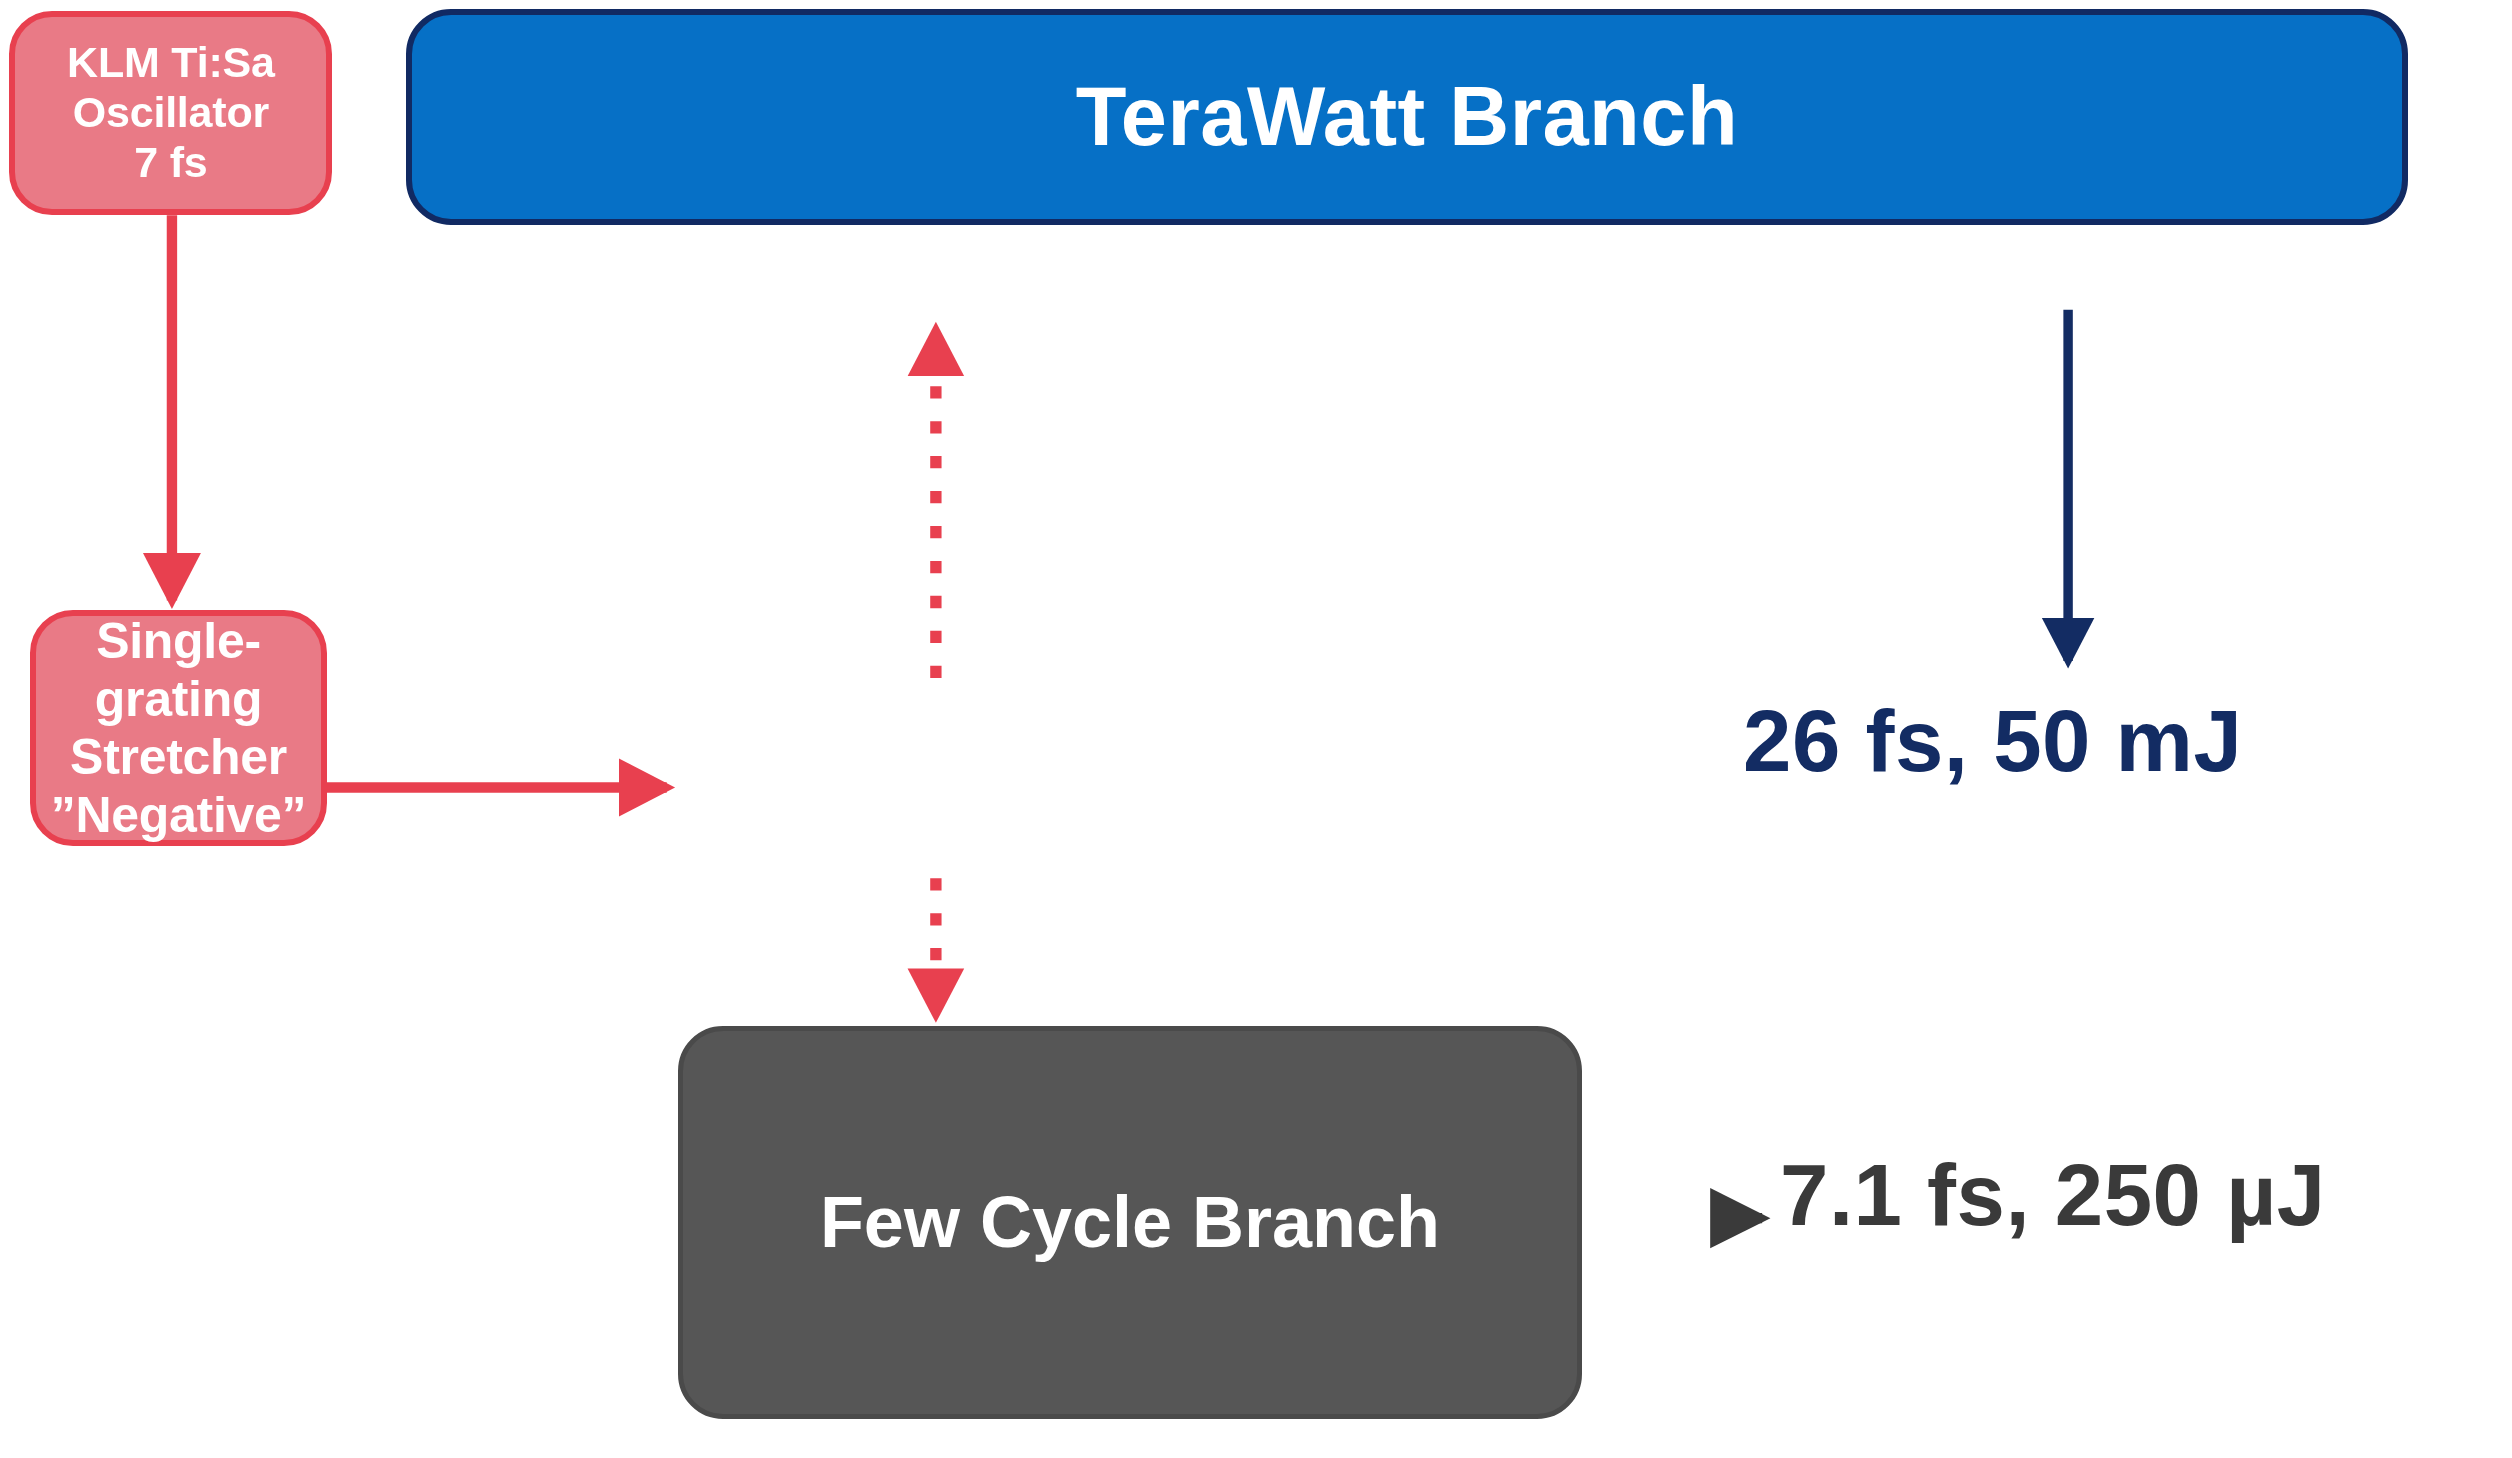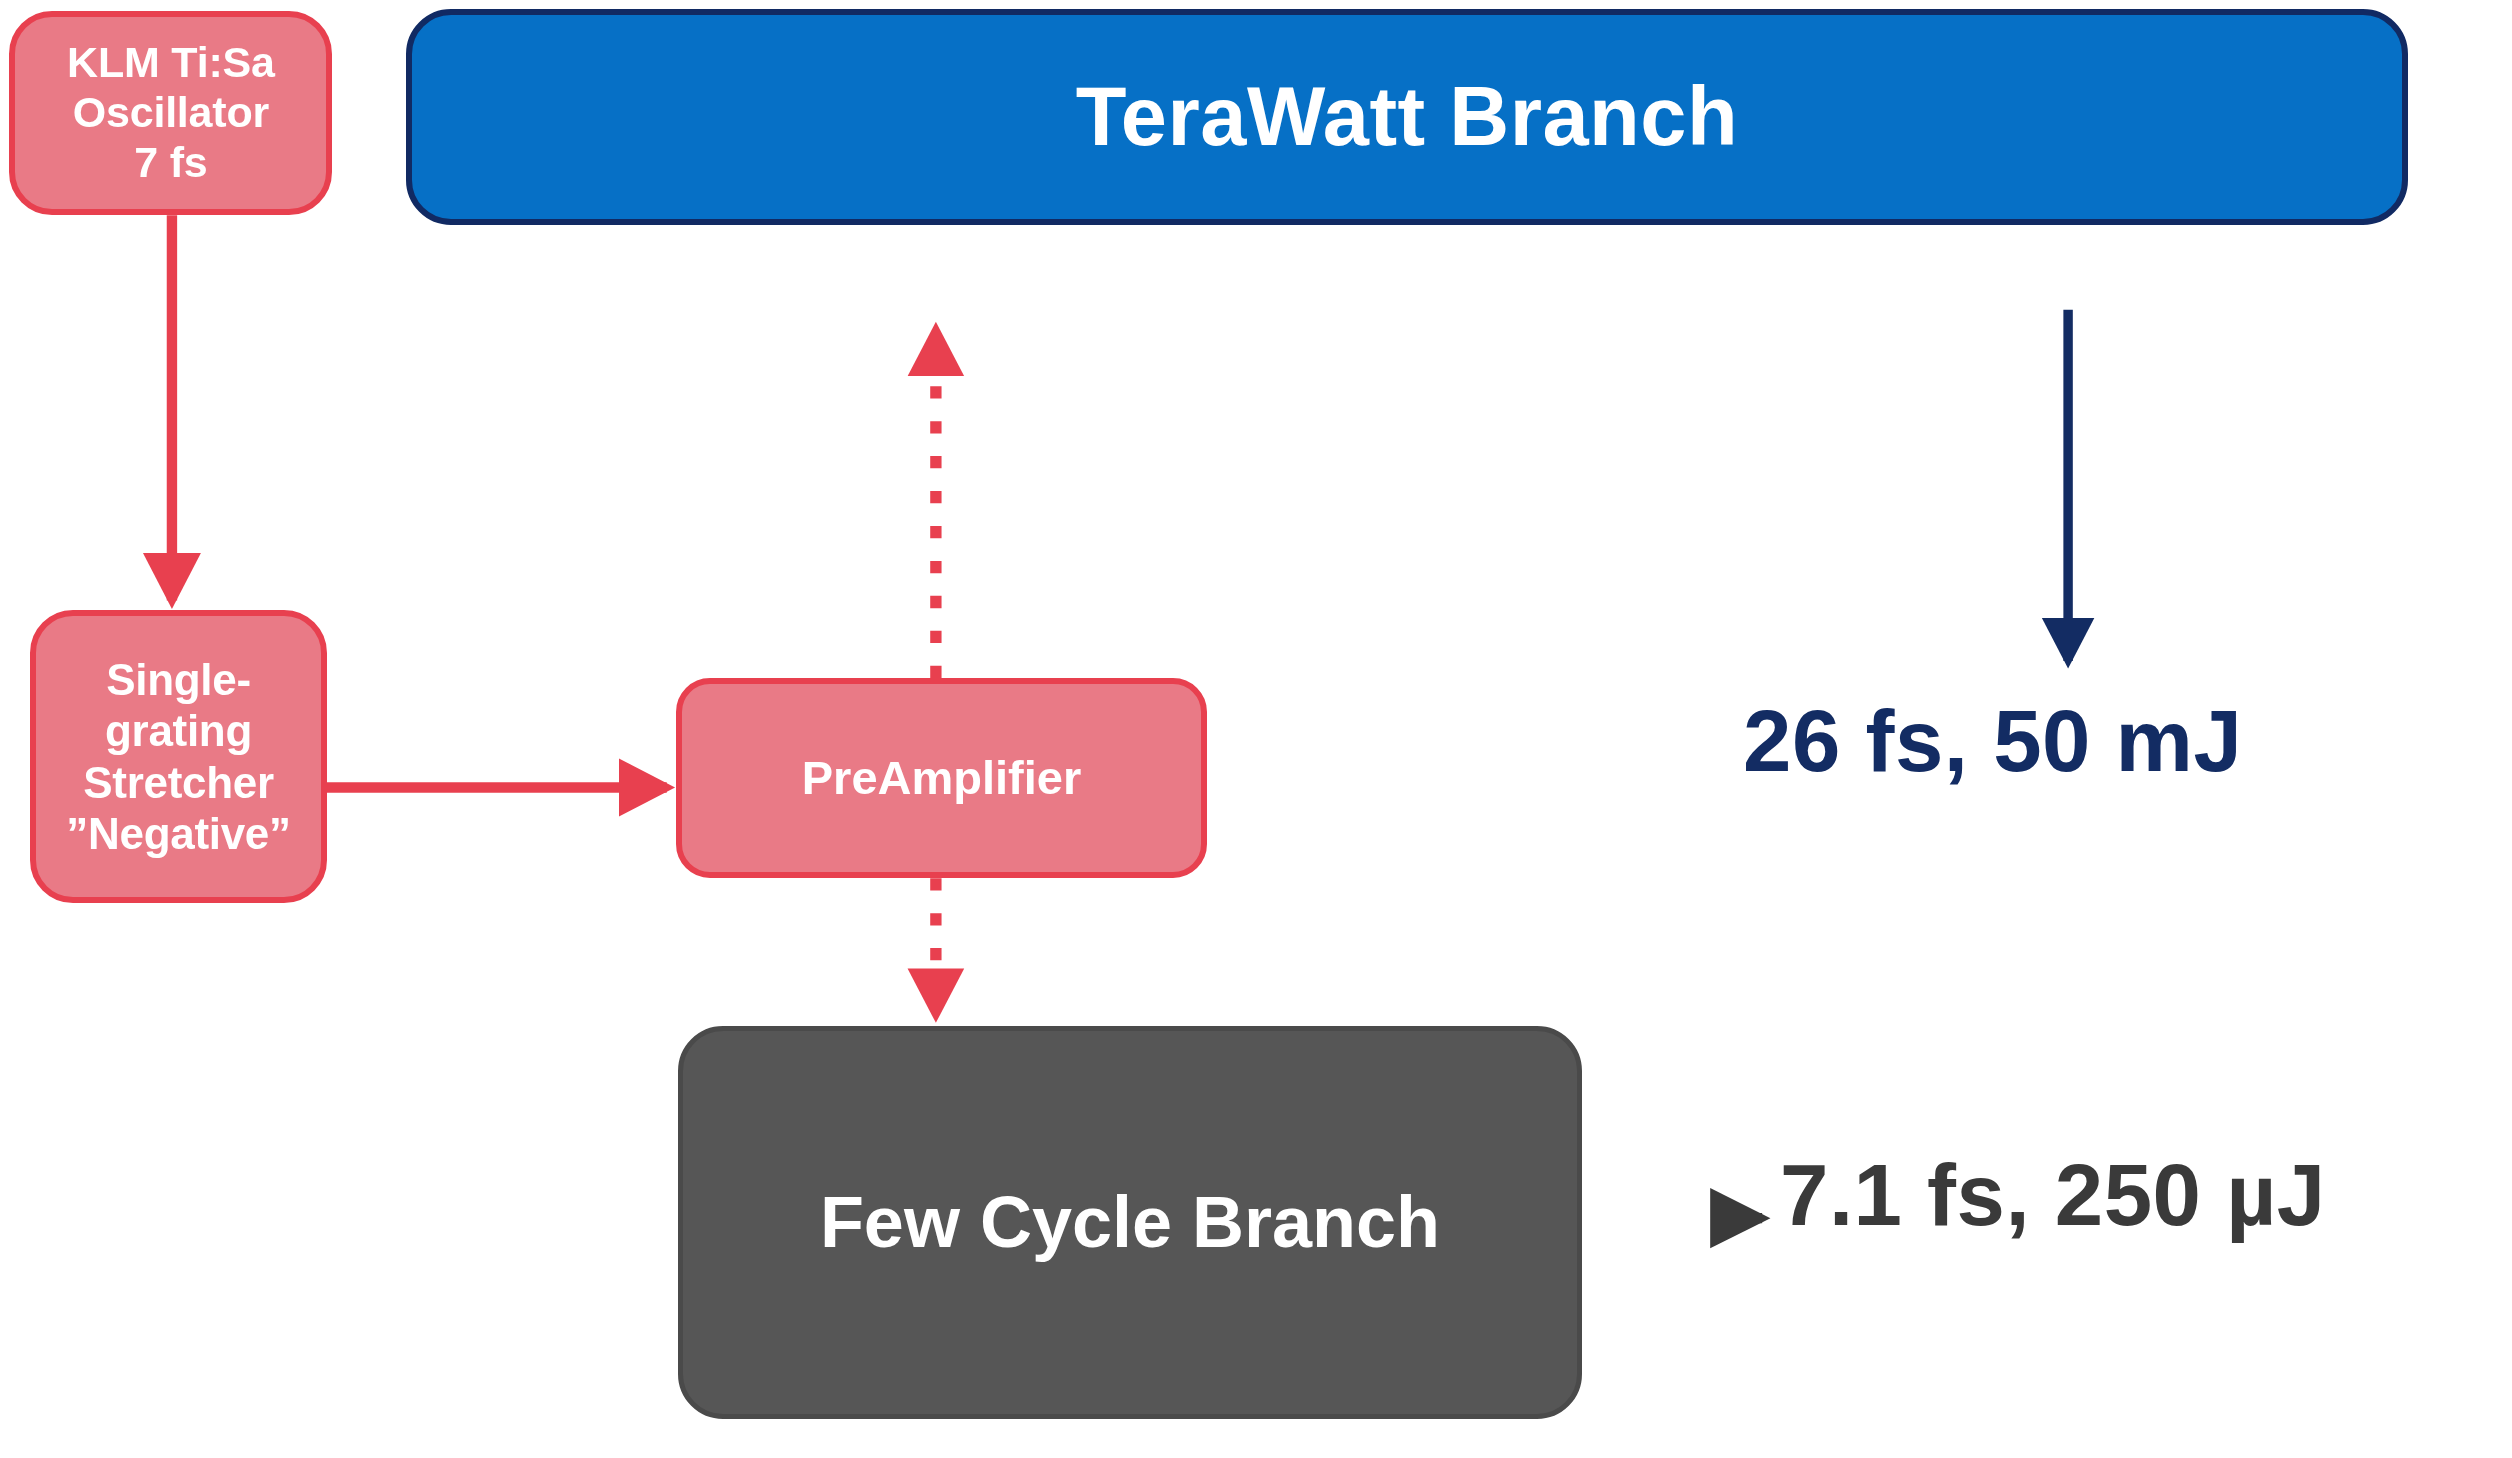--- a/index.html
+++ b/index.html
@@ -45,22 +45,22 @@
     height: 204px;
     font-size: 43px;
     letter-spacing: -0.2px;
   }
 
   
   #node-stretcher {
     left: 30px;
     top: 610px;
     width: 297px;
-    height: 293px;
-    font-size: 44px;
+    height: 236px;
+    font-size: 50px;
     letter-spacing: -0.3px;
   }
 
   
   #node-preamplifier {
     left: 676px;
     top: 678px;
     width: 531px;
     height: 200px;
     border-radius: 34px;
@@ -158,21 +158,20 @@
   </svg>
 
   <div class="node node-pink" id="node-oscillator">KLM Ti:Sa
 Oscillator
 7 fs</div>
 
   <div class="node node-pink" id="node-stretcher">Single-grating
 Stretcher
 ”Negative”</div>
 
-  <div class="node node-pink" id="node-preamplifier">PreAmplifier</div>
 
   <div class="node" id="node-terawatt">TeraWatt Branch</div>
 
   <div class="node" id="node-fewcycle">Few Cycle Branch</div>
 
   <div class="out-label" id="label-tw-output">26 fs, 50 mJ</div>
 
   <div class="out-label" id="label-fc-output">7.1 fs, 250 µJ</div>
 
 </div>

